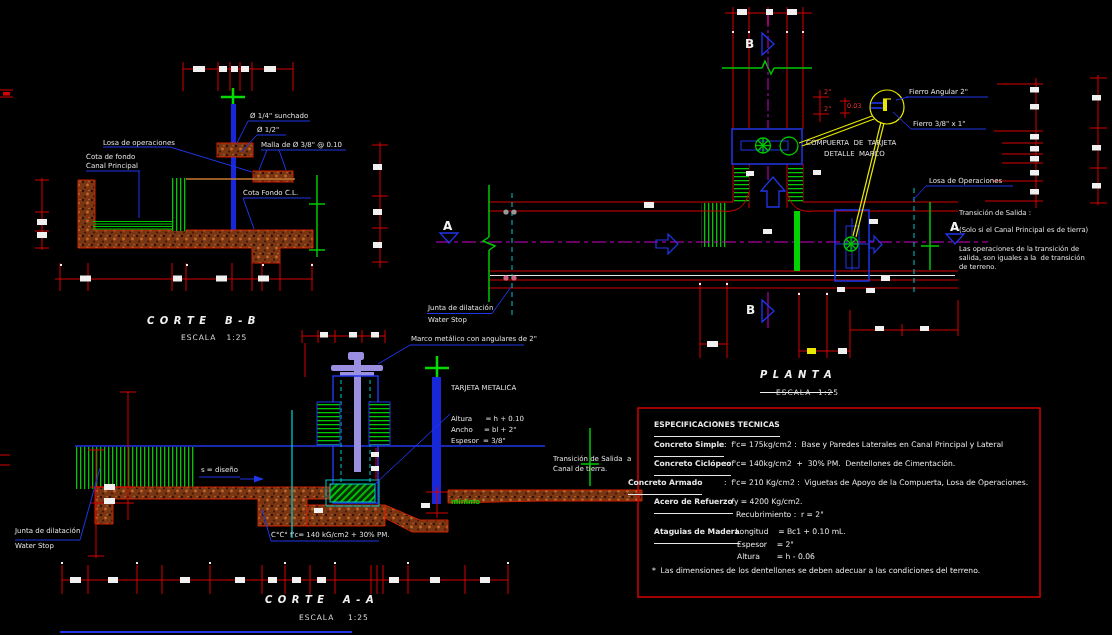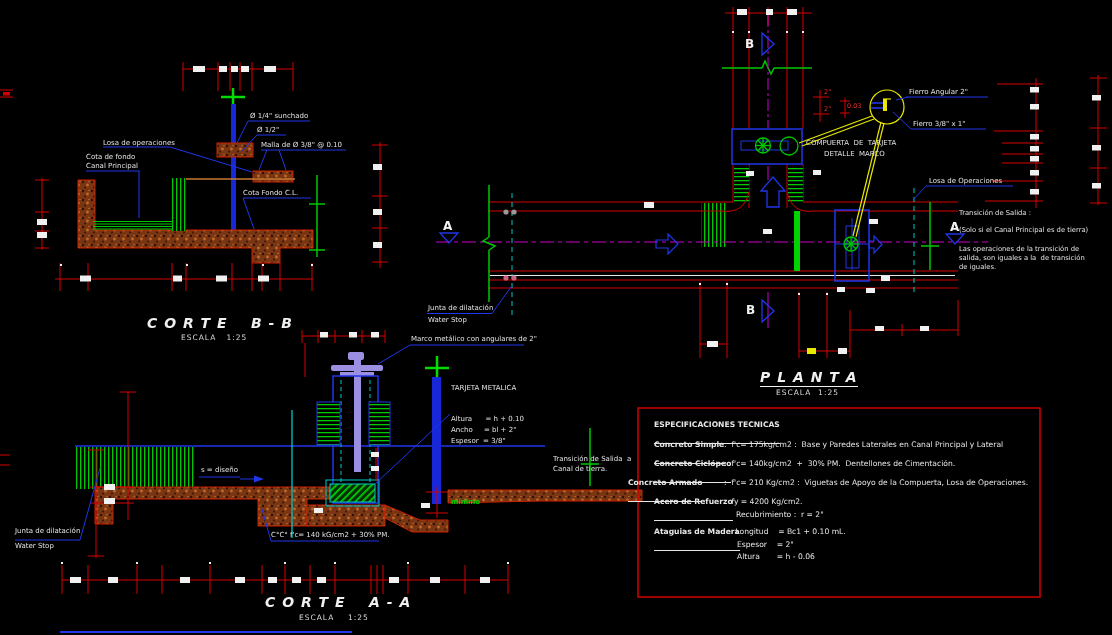--- a/index.html
+++ b/index.html
@@ -4,26 +4,26 @@
 <style>
   html,body{margin:0;padding:0;background:#000;}
   .canvas{position:relative;width:1112px;height:635px;background:#000;overflow:hidden;
           font-family:"DejaVu Sans",sans-serif;}
   .art{position:absolute;left:0;top:0;}
   .lbl{position:absolute;color:#e2e2e2;font-size:7px;line-height:8px;white-space:pre;}
   .lbl.red{color:#e03030;font-size:6.5px;}
   .lbl.green{color:#00d400;font-weight:bold;}
   .fs68{font-size:6.8px;}
   .marker{position:absolute;color:#f2f2f2;font-size:12px;font-weight:bold;white-space:pre;}
-  .vtitle{position:absolute;color:#f0f0f0;font-size:14px;font-weight:bold;font-style:italic;
+  .vtitle{position:absolute;color:#f0f0f0;font-size:10px;font-weight:bold;font-style:italic;
           letter-spacing:1px;white-space:pre;}
   .vscale{position:absolute;color:#dcdcdc;font-size:7.5px;letter-spacing:1px;white-space:pre;}
-  .underline{border-bottom:1.5px solid #f0f0f0;padding-bottom:1px;}
+  .underline{border-bottom:1.5px solid #f0f0f0;padding-bottom:12px;}
   .spec{position:absolute;color:#e6e6e6;font-size:7.6px;white-space:pre;}
-  .spec-label{font-weight:bold;border-bottom:1px solid #e6e6e6;padding-bottom:14px;}
+  .spec-label{font-weight:bold;border-bottom:1px solid #e6e6e6;padding-bottom:7px;}
 </style>
 </head>
 <body>
 
 <div class="canvas">
 
 <svg class="art" width="1112" height="635" viewBox="0 0 1112 635">
   <defs>
     <pattern id="stipple" width="9" height="9" patternUnits="userSpaceOnUse">
       <rect width="9" height="9" fill="#7a3512"></rect>
@@ -499,21 +499,21 @@
 <div class="lbl red" style="left:824px;top:88px">2"</div>
 <div class="lbl red" style="left:824px;top:105px">2"</div>
 <div class="lbl red" style="left:847px;top:102px">0.03</div>
 <div class="lbl" style="left:929px;top:177px">Losa de Operaciones</div>
 <div class="lbl" style="left:428px;top:304px">Junta de dilatación</div>
 <div class="lbl" style="left:428px;top:316px">Water Stop</div>
 <div class="lbl fs68" style="left:959px;top:209px">Transición de Salida :</div>
 <div class="lbl fs68" style="left:959px;top:226px">(Solo si el Canal Principal es de tierra)</div>
 <div class="lbl fs68" style="left:959px;top:245px">Las operaciones de la transición de</div>
 <div class="lbl fs68" style="left:959px;top:254px">salida, son iguales a la  de transición</div>
-<div class="lbl fs68" style="left:959px;top:263px">de iguales.</div>
+<div class="lbl fs68" style="left:959px;top:263px">de terreno.</div>
 <div class="vtitle underline" style="left:760px;top:369px">P L A N T A</div>
 <div class="vscale" style="left:776px;top:388px">ESCALA  1:25</div>
 
 <div class="lbl" style="left:411px;top:335px">Marco metálico con angulares de 2"</div>
 <div class="lbl" style="left:451px;top:384px">TARJETA METALICA</div>
 <div class="lbl" style="left:451px;top:415px">Altura      = h + 0.10</div>
 <div class="lbl" style="left:451px;top:426px">Ancho     = bl + 2"</div>
 <div class="lbl" style="left:451px;top:437px">Espesor  = 3/8"</div>
 <div class="lbl" style="left:201px;top:466px">s = diseño</div>
 <div class="lbl" style="left:15px;top:527px">Junta de dilatación</div>
@@ -532,14 +532,15 @@
 <div class="spec" style="left:724px;top:459px">:  f'c= 140kg/cm2  +  30% PM.  Dentellones de Cimentación.</div>
 <div class="spec" style="left:628px;top:478px"><span class="spec-label">Concreto Armado</span></div>
 <div class="spec" style="left:724px;top:478px">:  f'c= 210 Kg/cm2 :  Viguetas de Apoyo de la Compuerta, Losa de Operaciones.</div>
 <div class="spec" style="left:654px;top:497px"><span class="spec-label">Acero de Refuerzo</span></div>
 <div class="spec" style="left:724px;top:497px">:  fy = 4200 Kg/cm2.</div>
 <div class="spec" style="left:736px;top:510px">Recubrimiento :  r = 2"</div>
 <div class="spec" style="left:654px;top:527px"><span class="spec-label">Ataguias de Madera</span></div>
 <div class="spec" style="left:728px;top:527px">:  Longitud    = Bc1 + 0.10 mL.</div>
 <div class="spec" style="left:737px;top:540px">Espesor    = 2"</div>
 <div class="spec" style="left:737px;top:552px">Altura       = h - 0.06</div>
+<div class="spec" style="left:652px;top:566px">*  Las dimensiones de los dentellones se deben adecuar a las condiciones del terreno.</div>
 
 </div>
 
 </body></html>

